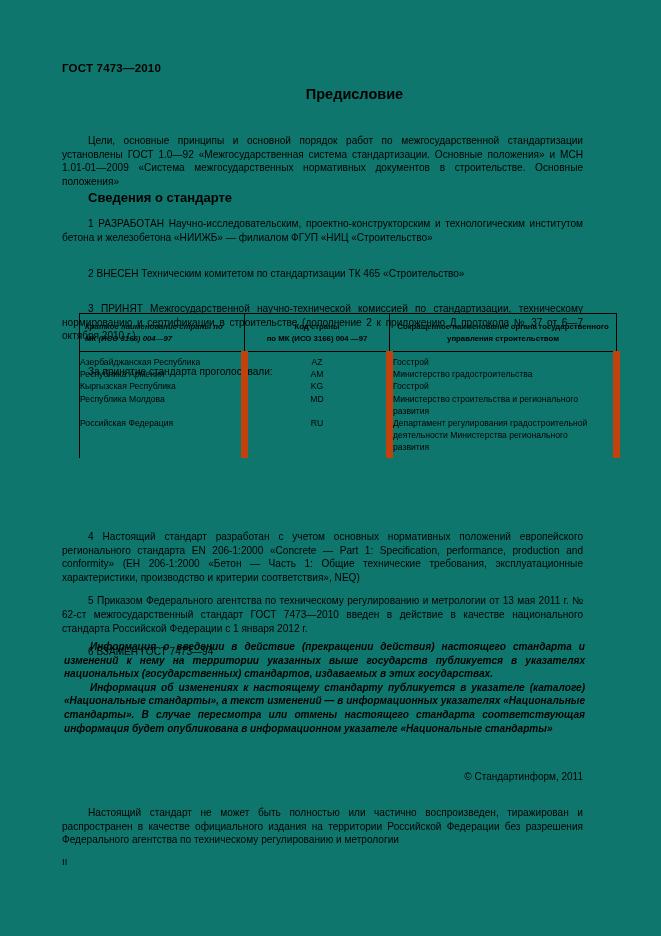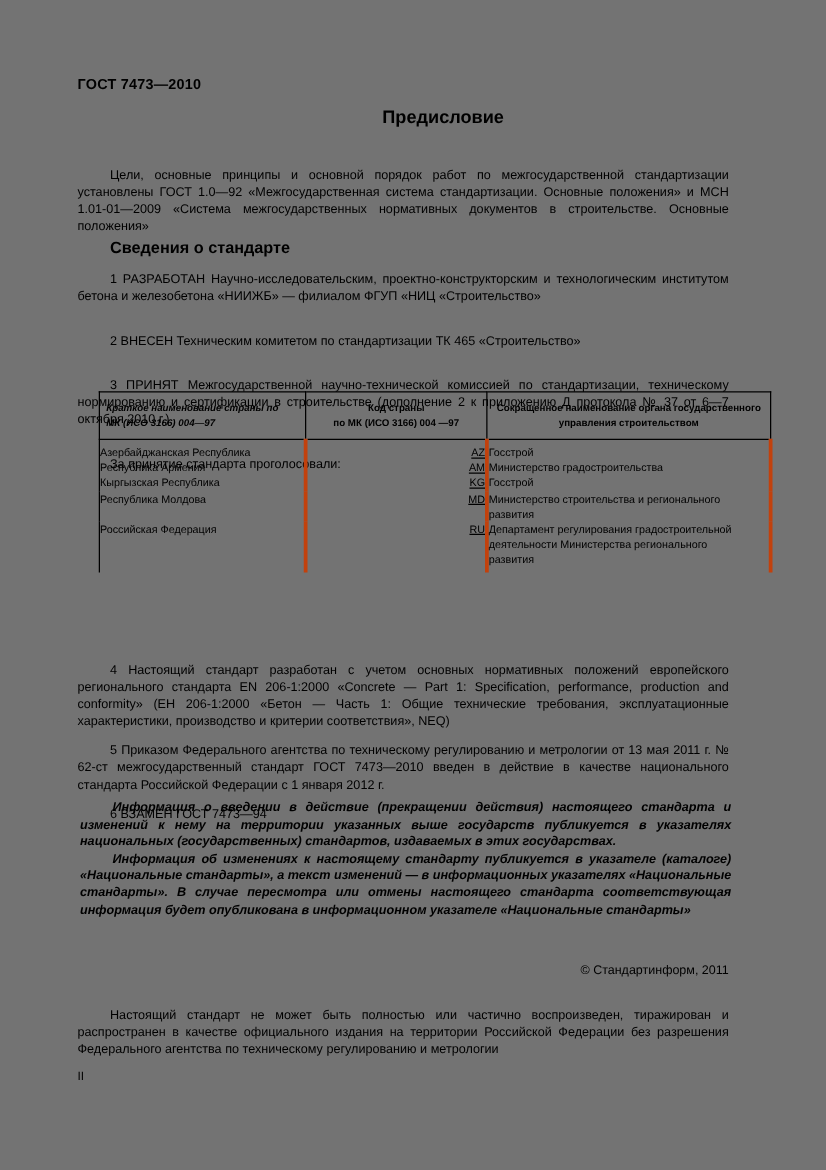--- a/index.html
+++ b/index.html
@@ -8,21 +8,21 @@
     background: #ffffff;
   }
   body {
     font-family: "Liberation Sans", sans-serif;
     color: #000000;
   }
   .page {
     position: relative;
     width: 661px;
     height: 936px;
-    background: #737373;
+    background: #0f766e;
     overflow: hidden;
   }
   .doc-header {
     position: absolute;
     left: 62px;
     top: 62px;
     font-size: 11.5px;
     font-weight: bold;
     letter-spacing: 0.2px;
   }
@@ -80,30 +80,30 @@
     text-align: center;
     padding: 7px 5px 7px 5px;
   }
   table.votes thead th.c1 { text-align: left; font-style: italic; }
   .col1 { width: 154px; }
   .col2 { width: 134px; }
   .col3 { width: 216px; }
 
   table.votes tbody td {
     border-left: 1px solid #000000;
-    border-right: 3px solid #c2410c;
+    border-right: 7px solid #c2410c;
     border-top: none;
     border-bottom: none;
     font-size: 8.6px;
     line-height: 12.2px;
   }
   table.votes tbody tr:first-child td { padding-top: 4px; }
   table.votes tbody tr:last-child td { padding-bottom: 4px; }
   td.country { padding-left: 8px; }
-  td.code { text-align: right; text-decoration: underline; }
+  td.code { text-align: center; }
   td.organ { padding-left: 8px; padding-right: 4px; }
   .rowline { display: block; }
 
   .italic-block {
     position: absolute;
     left: 64px;
     top: 640px;
     width: 521px;
     font-weight: bold;
   }

